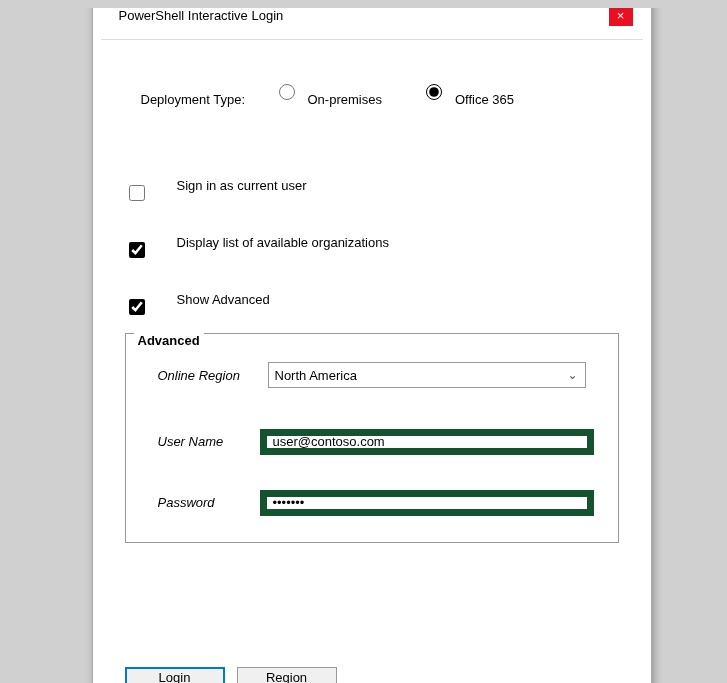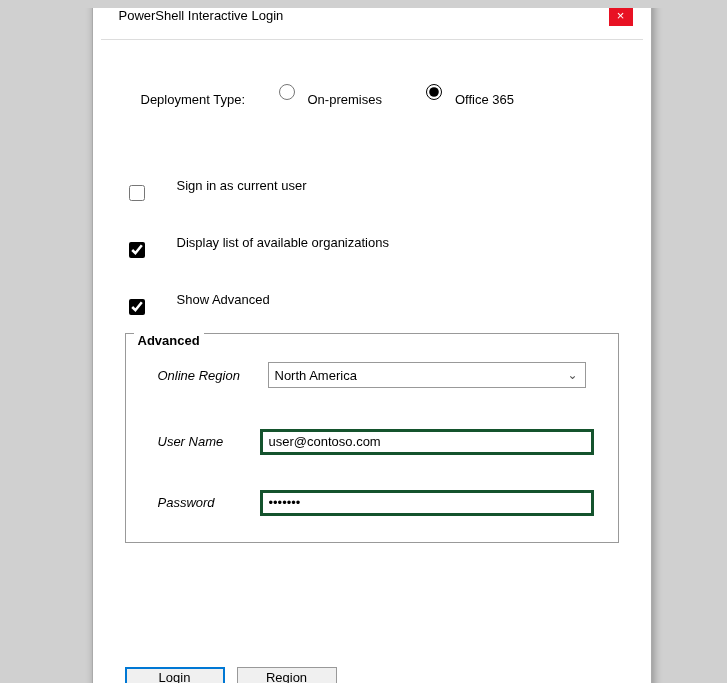--- a/index.html
+++ b/index.html
@@ -132,21 +132,21 @@
 
     .field-label {
       min-width: 110px;
       font-size: 13px;
       font-style: italic;
     }
 
     .field-input {
       flex: 1;
       height: 26px;
-      border: 3px solid #14532d;
+      border: 7px solid #14532d;
       padding: 0 6px;
       font-size: 13px;
       outline: none;
     }
 
     .select-wrapper {
       flex: 1;
       position: relative;
     }
 

